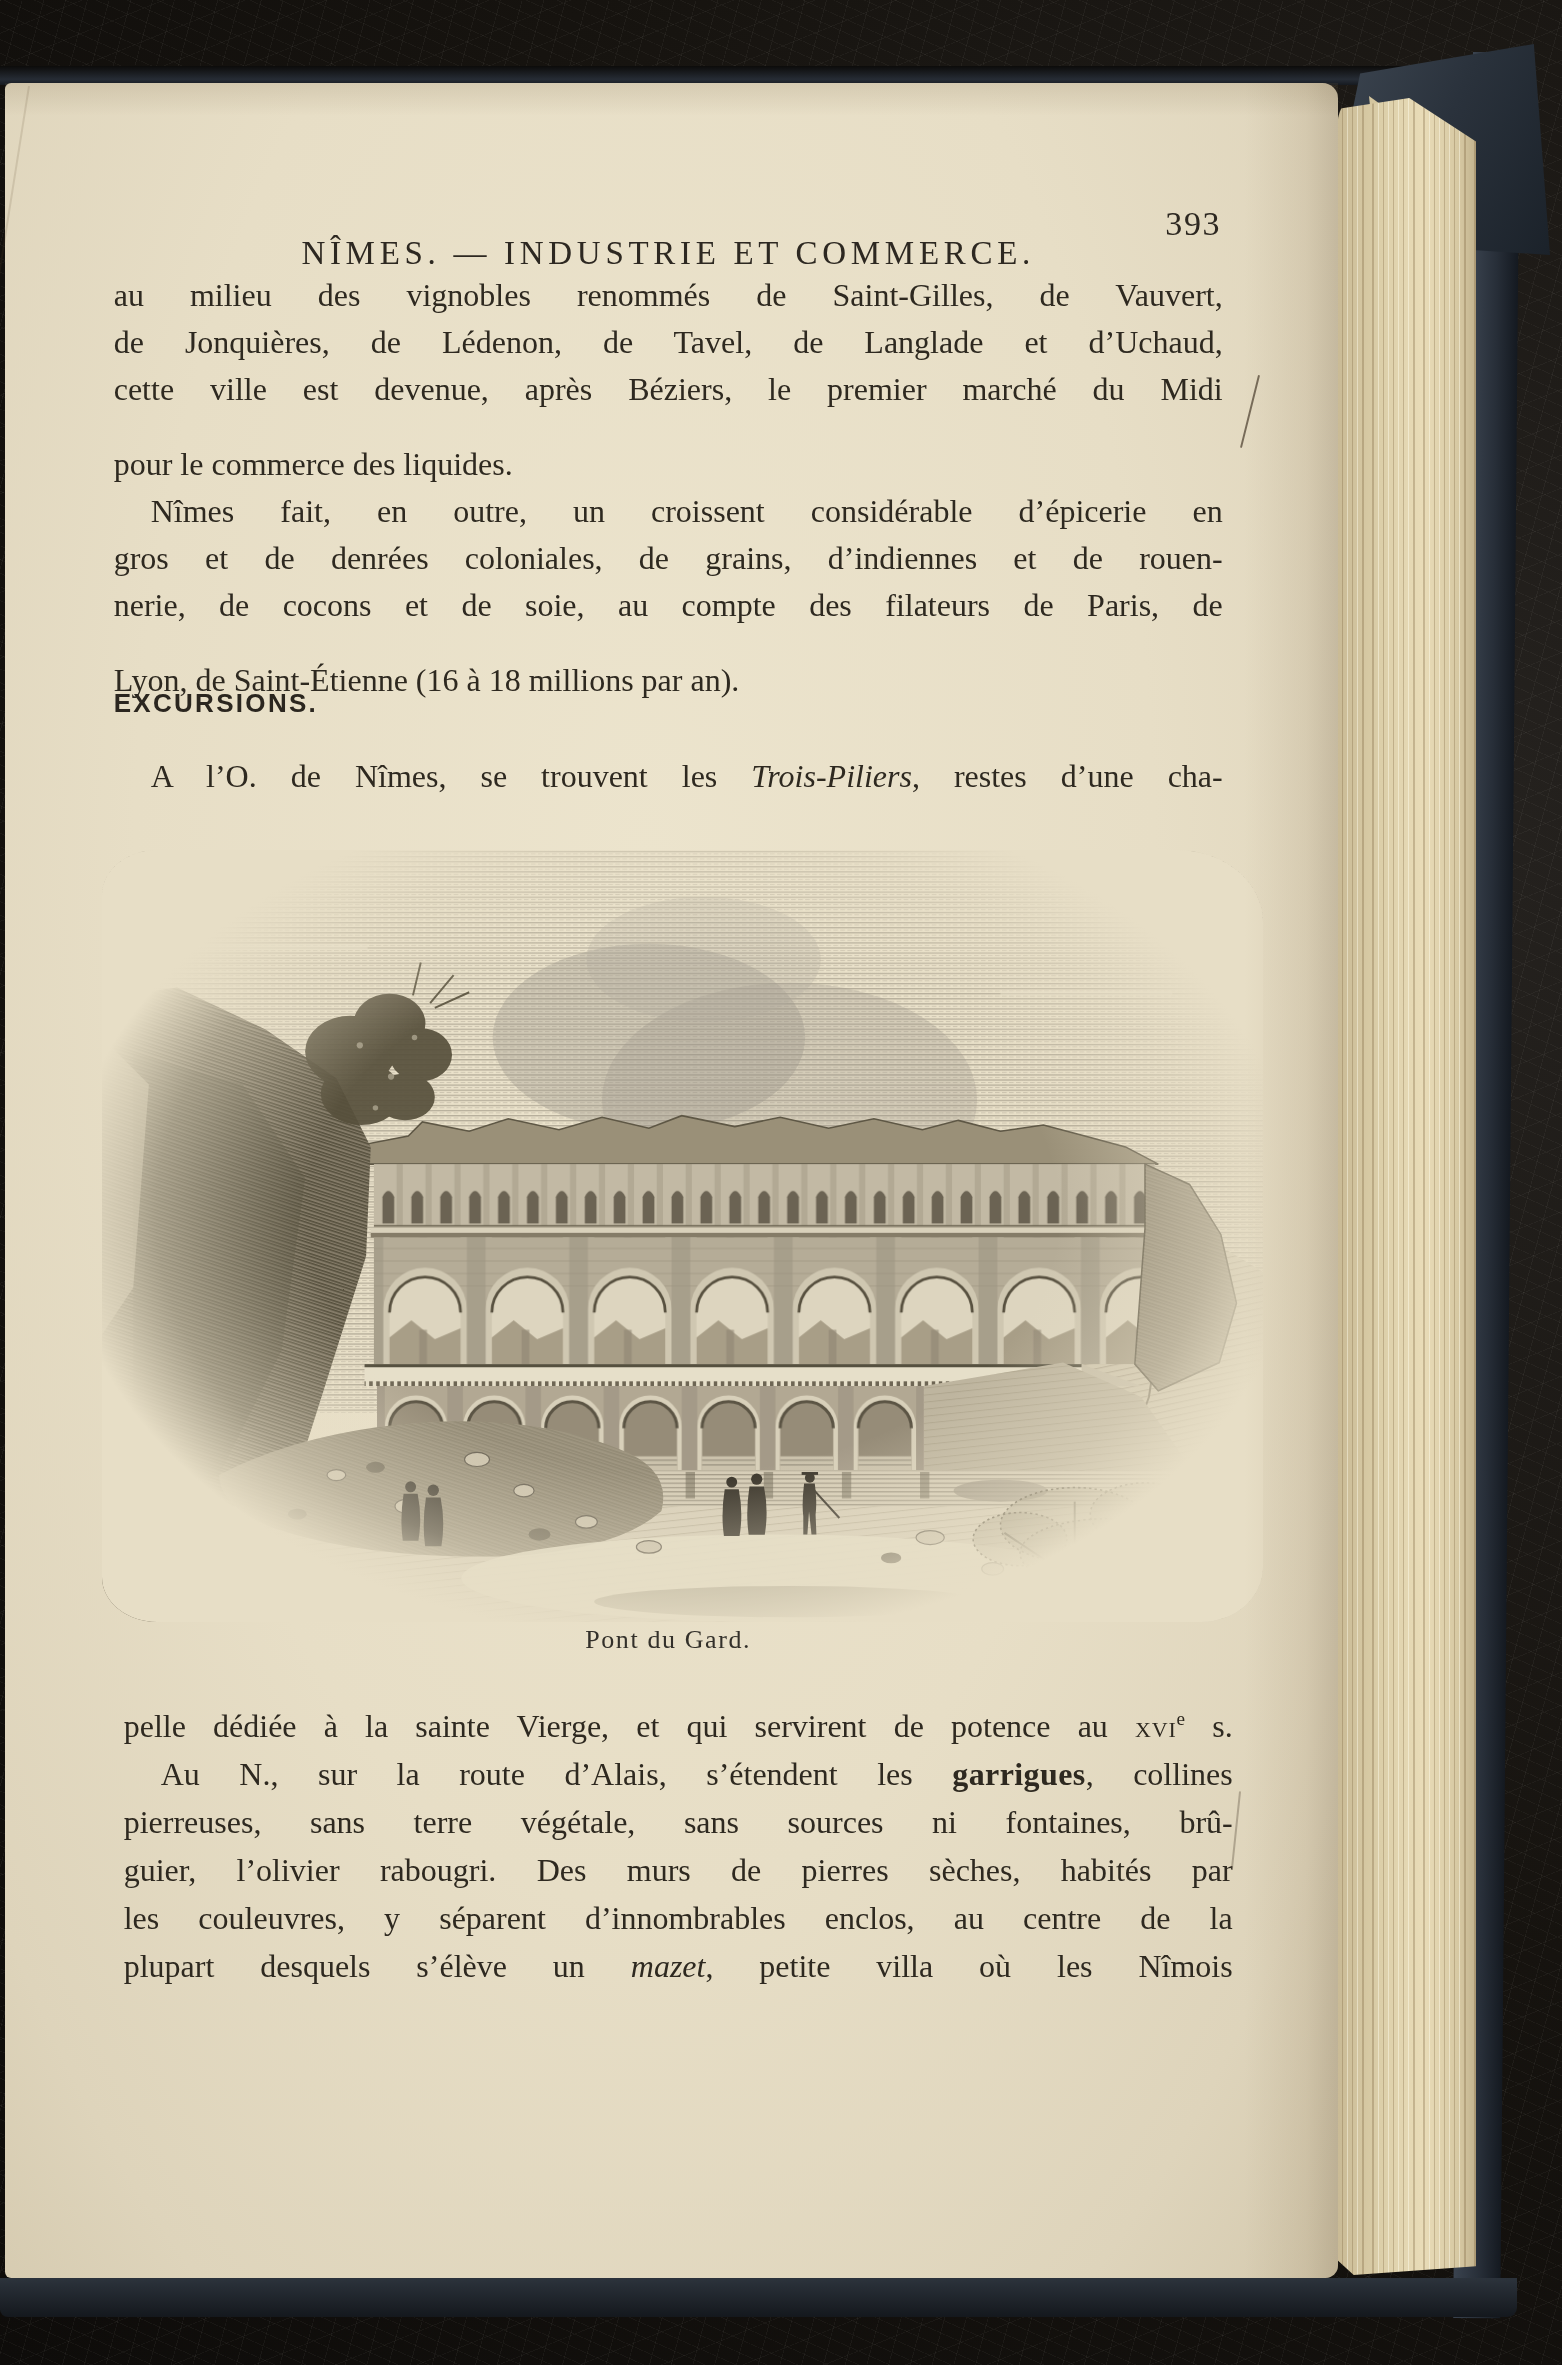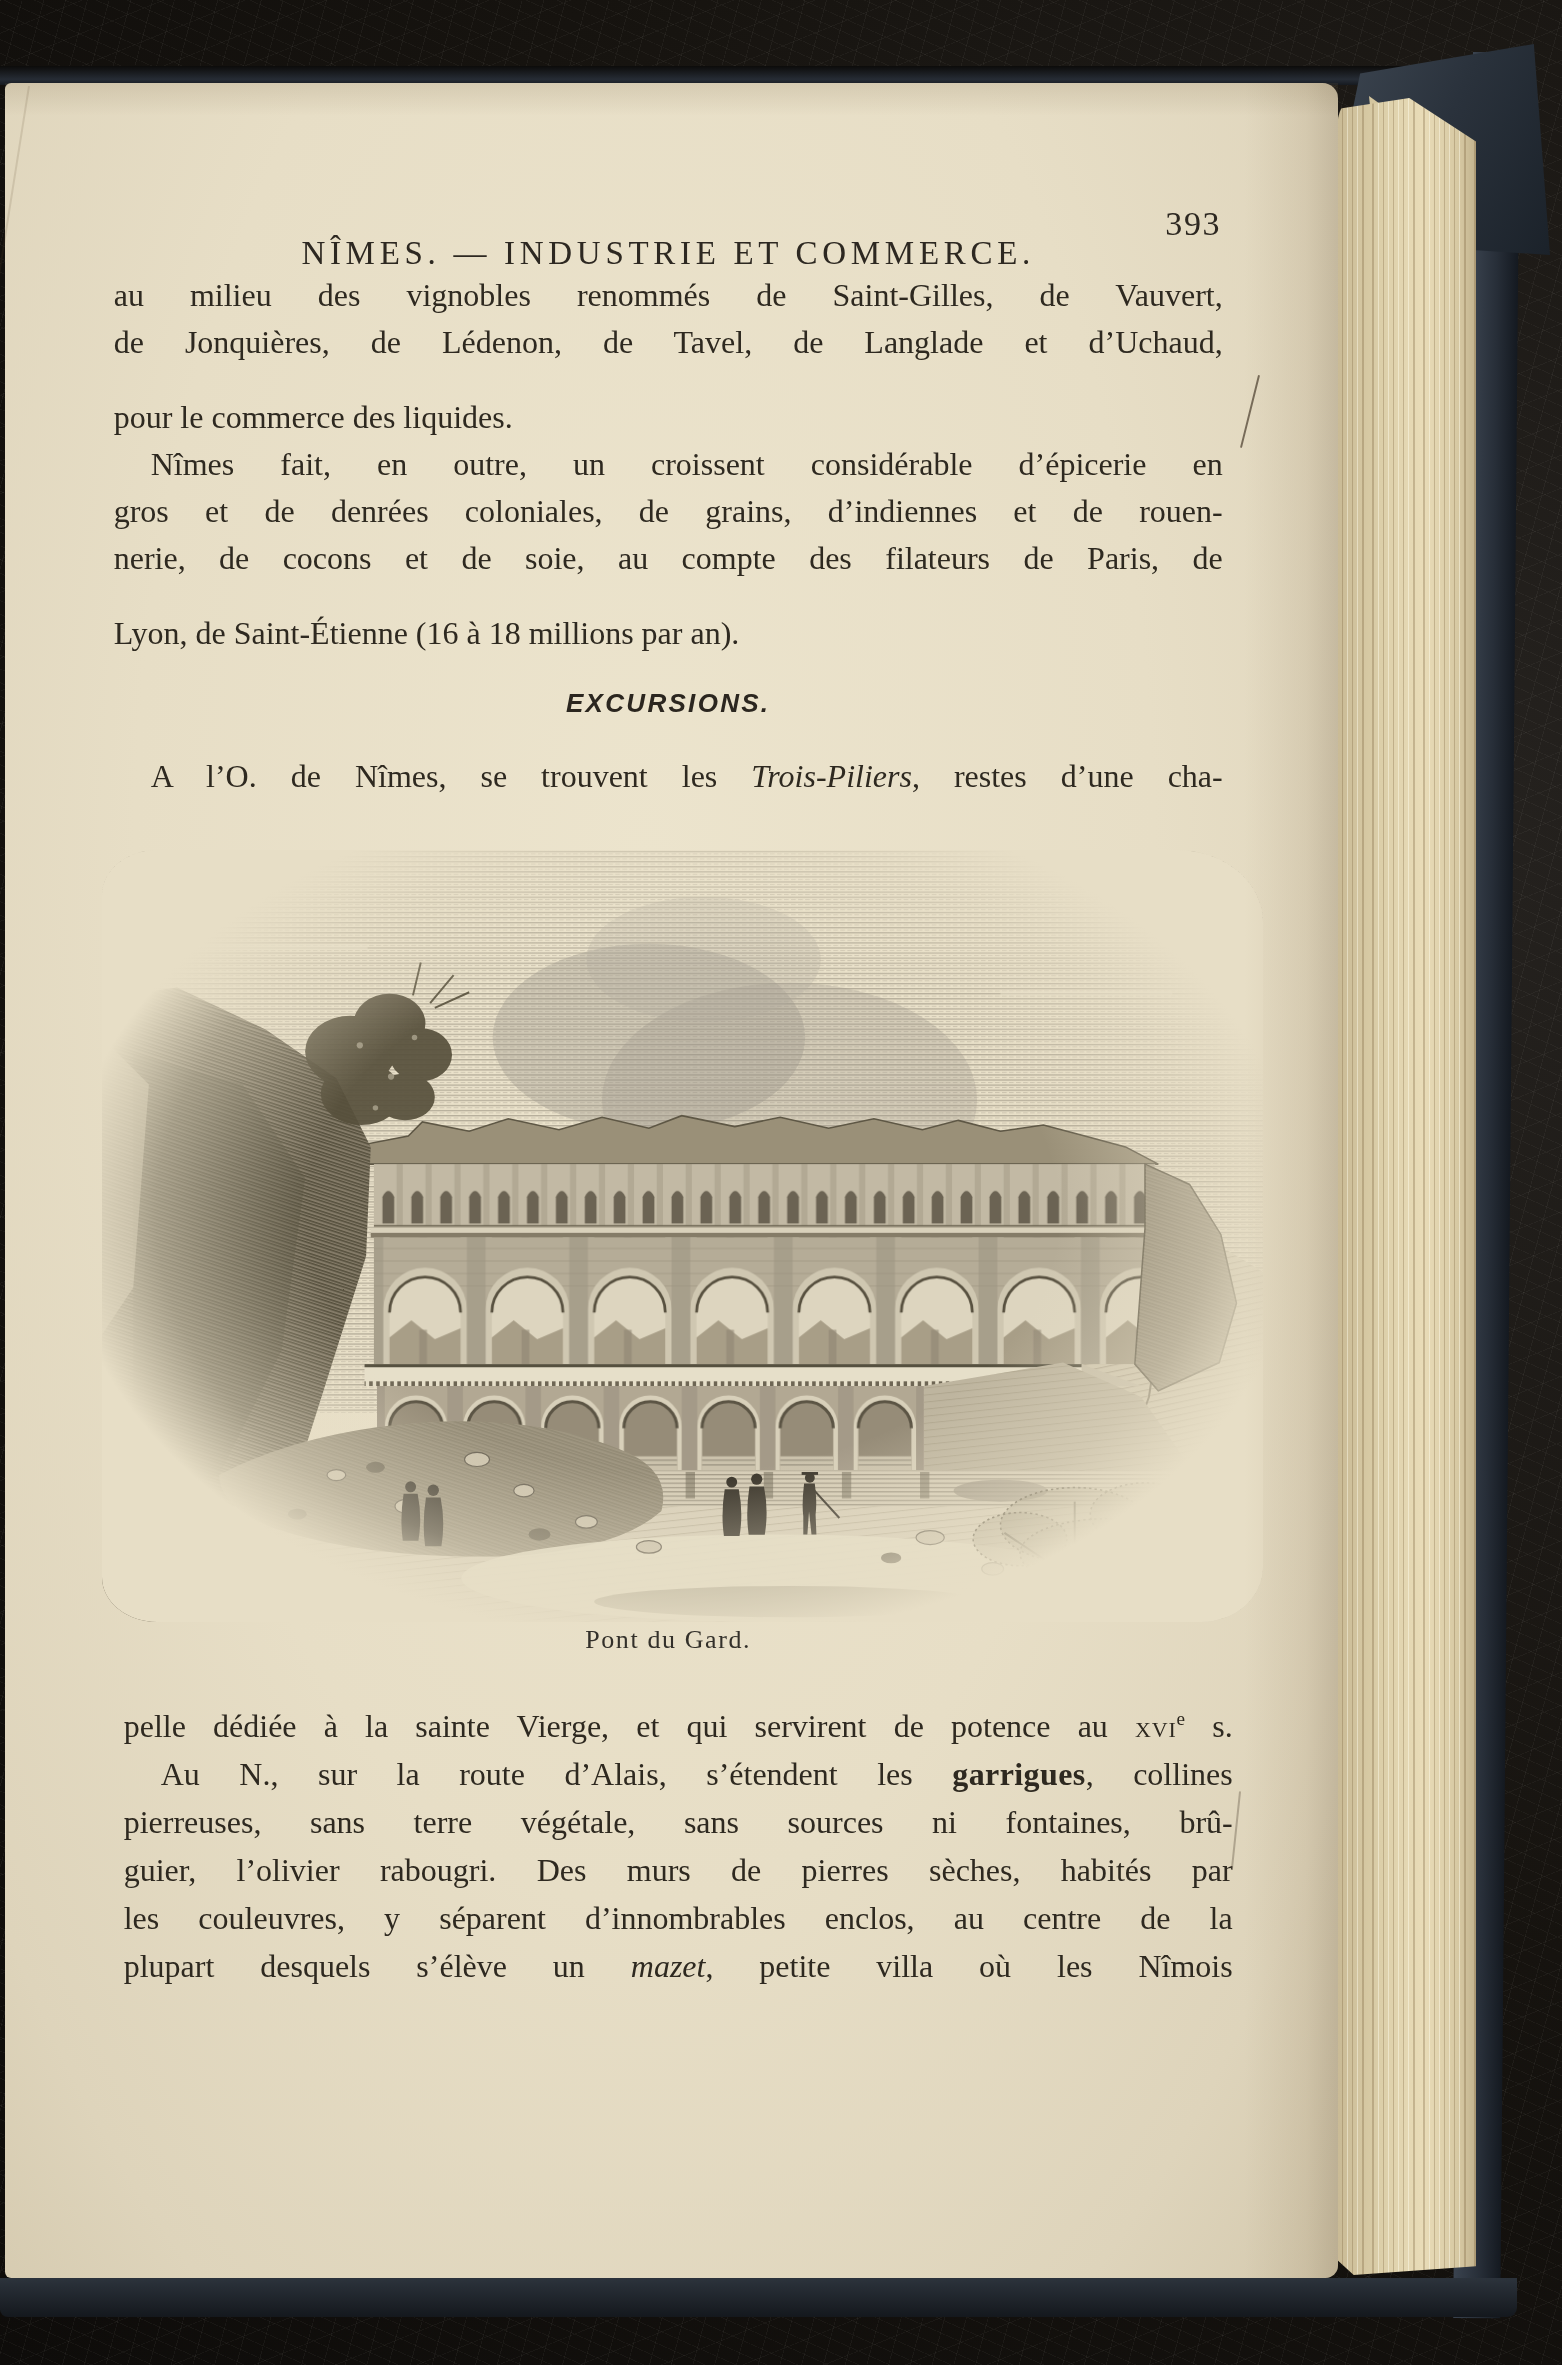--- a/index.html
+++ b/index.html
@@ -51,23 +51,23 @@
   .text-col.bottom .line{height:48px;line-height:48px;}
   .text-col .line.end{text-align-last:left;margin-top:28px;}
   .text-col .line.indent{text-indent:37px;}
   .i{font-style:italic;}
   .b{font-weight:bold;letter-spacing:0.4px;}
   .sc{font-variant:small-caps;letter-spacing:0.8px;}
   .sup{vertical-align:super;font-size:60%;line-height:0;}
   .top{top:189px;}
   .mid{top:670px;}
   .bottom{top:1619px;margin-left:10px;}
-  .section-heading{position:absolute;left:109px;top:605px;width:1109px;text-align:center;
+  .section-heading{position:absolute;left:109px;top:605px;width:1109px;text-align:left;
     font-family:"Liberation Sans","DejaVu Sans",sans-serif;font-weight:700;font-size:26px;
-    letter-spacing:2.3px;color:#2b261f;font-style:italic;}
+    letter-spacing:2.3px;color:#2b261f;}
   .caption{position:absolute;left:109px;top:1542px;width:1109px;text-align:center;
     font-size:26px;letter-spacing:1.6px;color:#33302a;}
   
   .engraving{position:absolute;left:97px;top:767px;width:1161px;height:772px;overflow:hidden;
     border-radius:55px 86px 62px 55px / 45px 72px 55px 45px;}
   .engraving svg{display:block;}
   .vignette{position:absolute;inset:0;pointer-events:none;
     background:radial-gradient(ellipse 54% 56% at 50% 47%, rgba(231,222,198,0) 60%, rgba(231,222,198,0.5) 84%, #e7dec6 99%);}
   
   .pen1{position:absolute;left:1244px;top:291px;width:2.3px;height:75px;border-radius:1.6px;
@@ -90,20 +90,21 @@
     <div class="crease"></div>
 
     <div class="running-head">
       <span class="rh-title">NÎMES. — INDUSTRIE ET COMMERCE.</span>
       <span class="rh-folio">393</span>
     </div>
 
     <div class="text-col top">
         <div class="line"><span>au milieu des vignobles renommés de Saint-Gilles, de Vauvert,</span></div>
         <div class="line"><span>de Jonquières, de Lédenon, de Tavel, de Langlade et d’Uchaud,</span></div>
+        <div class="line"><span>cette ville est devenue, après Béziers, le premier marché du Midi</span></div>
         <div class="line end"><span>pour le commerce des liquides.</span></div>
         <div class="line indent"><span>Nîmes fait, en outre, un croissent considérable d’épicerie en</span></div>
         <div class="line"><span>gros et de denrées coloniales, de grains, d’indiennes et de rouen-</span></div>
         <div class="line"><span>nerie, de cocons et de soie, au compte des filateurs de Paris, de</span></div>
         <div class="line end"><span>Lyon, de Saint-Étienne (16 à 18 millions par an).</span></div>
       </div>
 
     <div class="section-heading">EXCURSIONS.</div>
 
     <div class="text-col mid">

